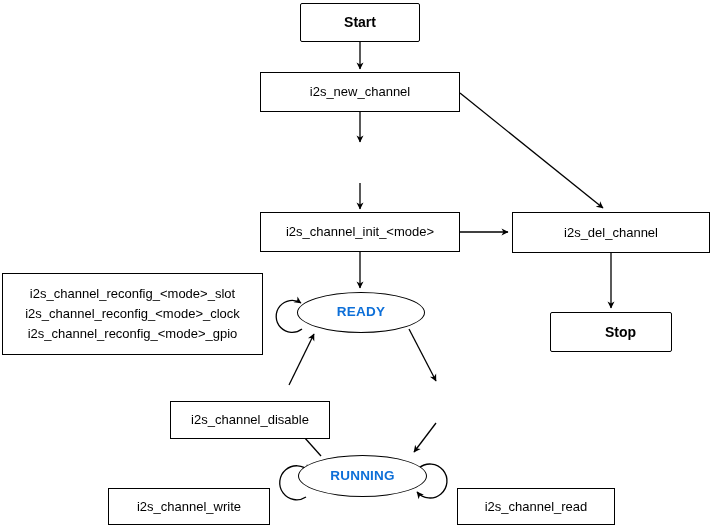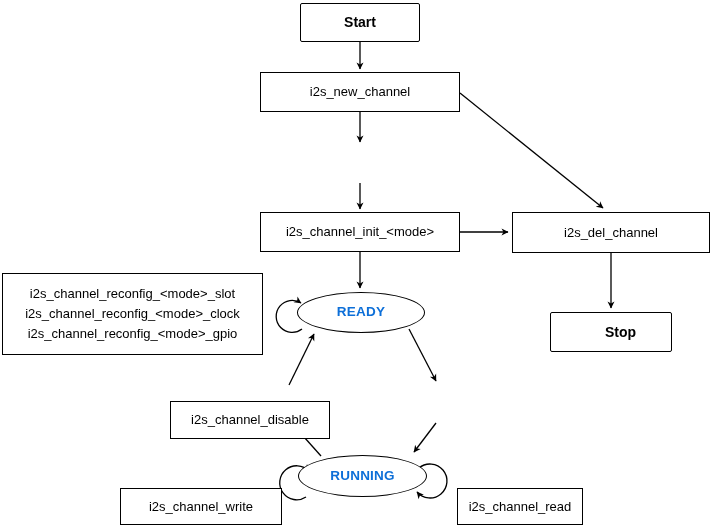--- a/index.html
+++ b/index.html
@@ -94,21 +94,21 @@
 
   <div class="node" style="left:170px;top:401px;width:160px;height:38px;">
     <span>i2s_channel_disable</span>
   </div>
 
 
   <div class="node state" style="left:298px;top:455px;width:129px;height:42px;">
     <span>RUNNING</span>
   </div>
 
-  <div class="node" style="left:120px;top:488px;width:162px;height:37px;">
+  <div class="node" style="left:108px;top:488px;width:162px;height:37px;">
     <span>i2s_channel_write</span>
   </div>
 
-  <div class="node" style="left:457px;top:488px;width:126px;height:37px;">
+  <div class="node" style="left:457px;top:488px;width:158px;height:37px;">
     <span>i2s_channel_read</span>
   </div>
 
 </div>
 
 </body></html>

